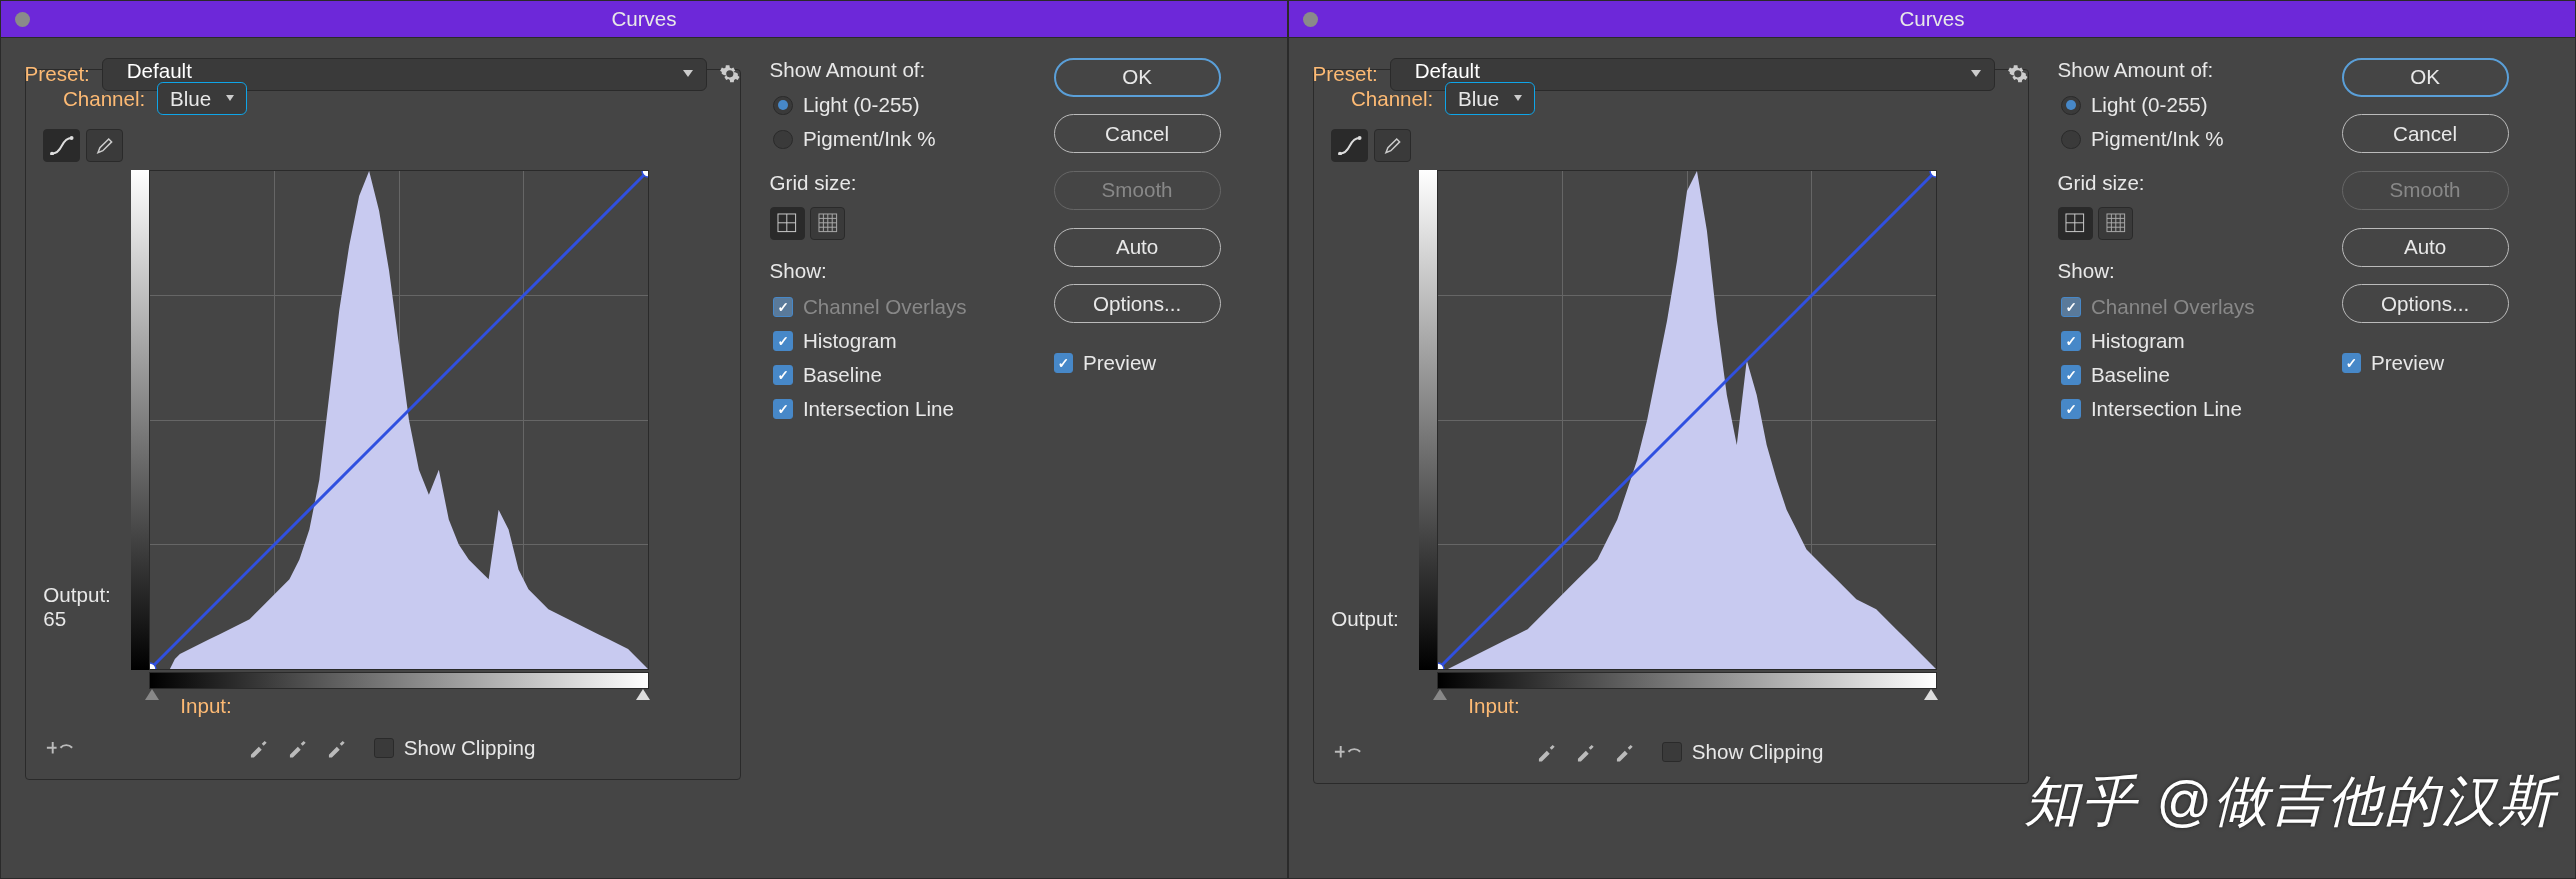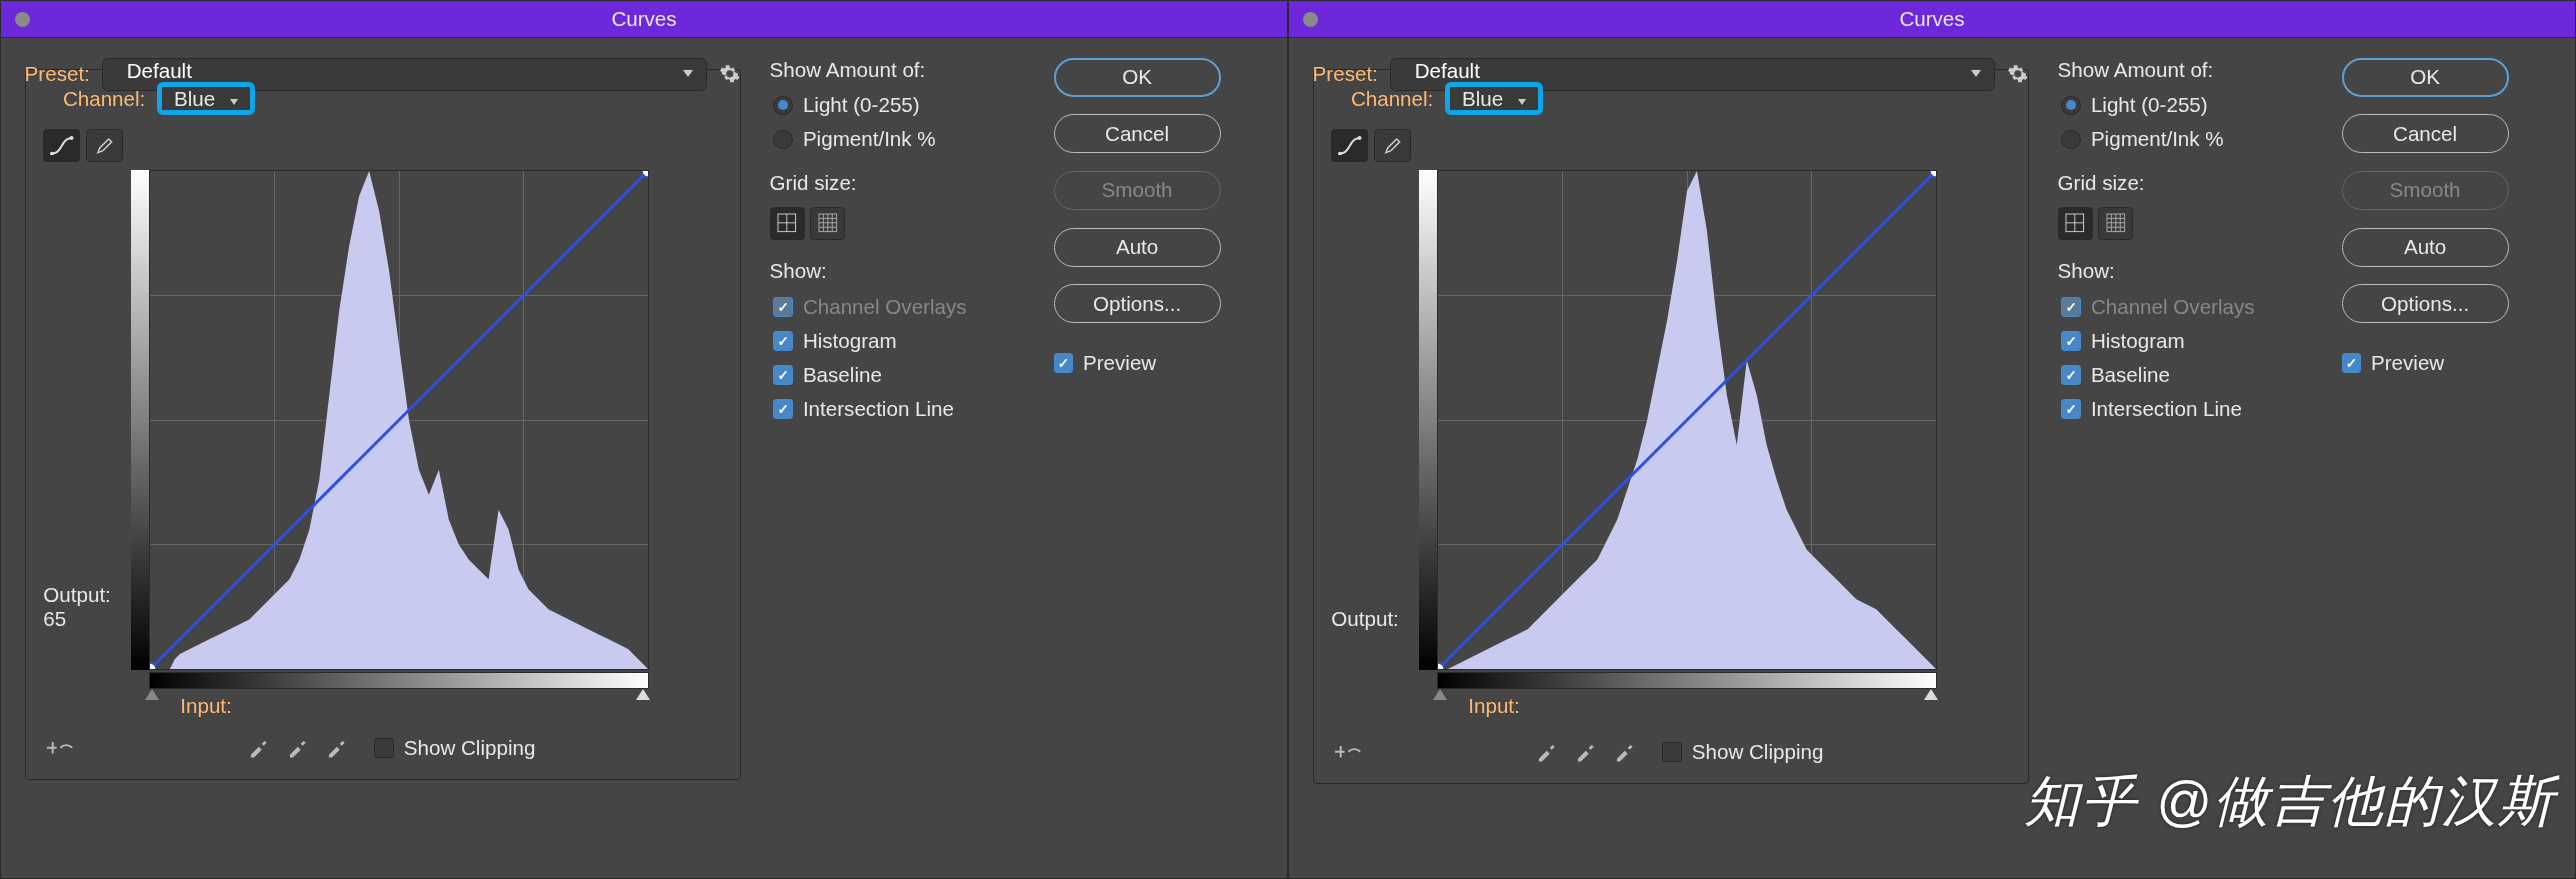--- a/index.html
+++ b/index.html
@@ -13,21 +13,21 @@
 .mid-col { flex: 0 0 255px; padding-top: 0; }
 .right-col { flex: 0 0 177px; display: flex; flex-direction: column; gap: 17.7px; padding-top: 0; }
 
 .preset-row { display: flex; align-items: center; gap: 11.8px; margin-bottom: 11.8px; }
 .label { color: #fdba74; font-size: 20.6px; }
 .select-box { flex: 1; background: #3a3a3a; border: 1px solid #2a2a2a; border-radius: 5.9px; height: 33px; display: flex; align-items: flex-start; padding: 0 24px; color: #ffffff; font-size: 20.6px; position: relative; }
 .select-box::after { content: ""; position: absolute; right: 13.7px; top: 11.8px; border-left: 5.9px solid transparent; border-right: 5.9px solid transparent; border-top: 7.9px solid #ccc; }
 .gear-icon { width: 21.6px; height: 21.6px; display: inline-flex; align-items: center; justify-content: center; }
 
 .channel-row { display: flex; align-items: center; gap: 11.8px; margin-left: 19.6px; }
-.small-select { background: #3a3a3a; border: 5px solid #0ea5e9; border-radius: 5.9px; height: 33px; display: flex; align-items: center; padding: 0 35px 0 11.8px; color: #e8e8e8; font-size: 20.6px; position: relative; }
+.small-select { background: #3a3a3a; border: 1px solid #0ea5e9; border-radius: 5.9px; height: 33px; display: flex; align-items: center; padding: 0 35px 0 11.8px; color: #e8e8e8; font-size: 20.6px; position: relative; }
 .small-select::after { content: ""; position: absolute; right: 11.8px; top: 11.8px; border-left: 4.9px solid transparent; border-right: 4.9px solid transparent; border-top: 6.9px solid #ccc; }
 
 .main-box { border: 1px solid #2a2a2a; border-radius: 3.9px; padding: 11.8px 17.7px 17.7px 17.7px; margin-top: -33px; }
 
 .tool-row { display: flex; gap: 5.9px; margin-top: 13.7px; }
 .tool-btn { width: 37px; height: 33px; background: #3a3a3a; border: 1px solid #2a2a2a; border-radius: 3.9px; display: flex; align-items: center; justify-content: center; }
 .tool-btn.active { background: #2a2a2a; }
 
 .curve-area { display: flex; margin-top: 7.9px; }
 .out-labels { width: 88px; display: flex; flex-direction: column; justify-content: flex-end; padding-bottom: 39px; }

